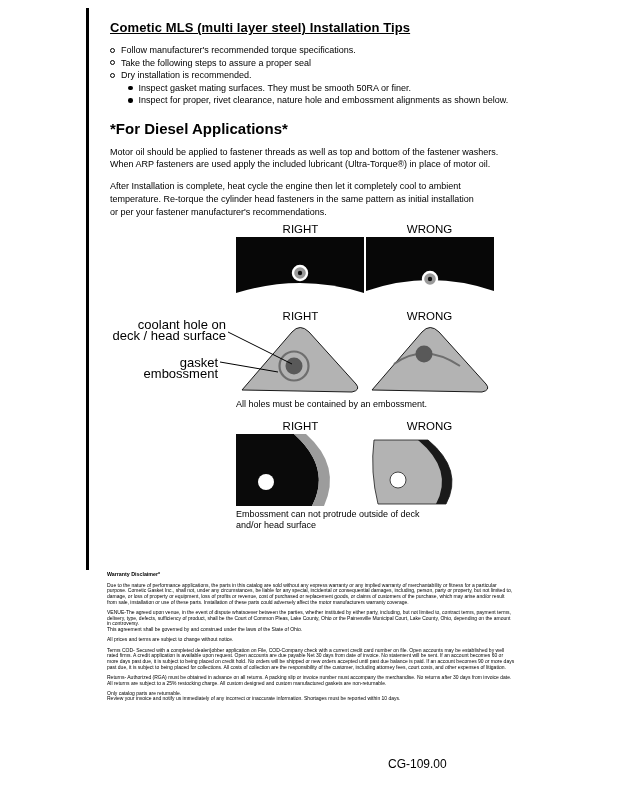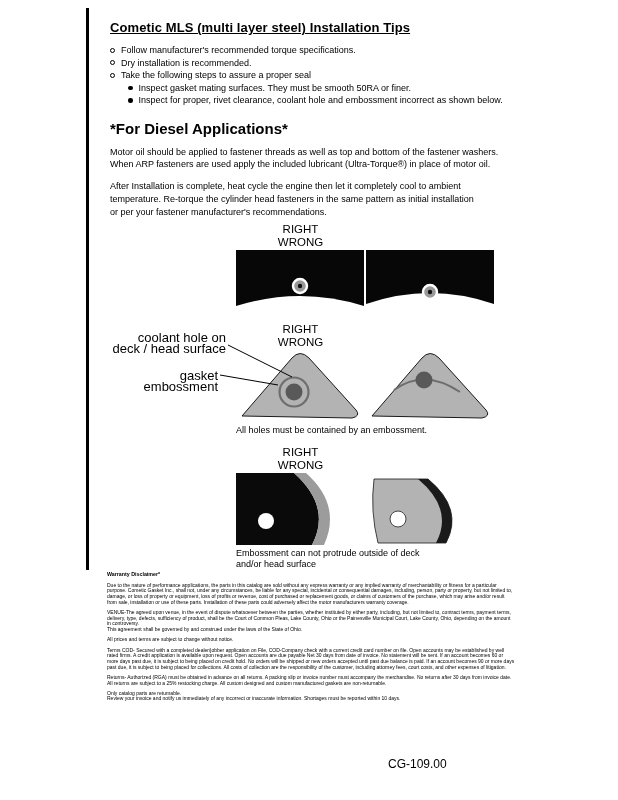--- a/index.html
+++ b/index.html
@@ -15,21 +15,21 @@
   .bullet .marker { width:5px; height:5px; border:1px solid #000; border-radius:50%; margin:3.5px 6px 0 0; flex:none; background:#fff; }
   .bullet.sub { margin-left:18px; }
   .bullet.sub .marker { width:4.5px; height:4.5px; border:none; background:#000; margin-top:4px; }
 
   .heading { font-size:15px; font-weight:bold; margin-top:13px; }
   .para { font-size:9px; line-height:12.8px; margin-top:9px; white-space:pre-line; }
   .note { font-size:9px; margin-top:7px; }
 
   .diagrams { margin-left:126px; margin-top:5px; width:258px; }
   .dgroup { margin-bottom:9px; }
-  .dlabels { display:flex;flex-direction:column; }
+  .dlabels { display:flex; }
   .dlabels span { width:129px; text-align:center; font-size:11.5px; line-height:13px; }
   .panels { display:flex; margin-top:1px; }
   .panels svg { display:block; }
   .panels svg:first-child { margin-right:2px; }
   .caption { font-size:9px; line-height:11.5px; margin-top:3px; white-space:pre-line; }
 
   .d2wrap { position:relative; }
   .callout { position:absolute; text-align:right; font-size:13px; line-height:10.5px; white-space:pre-line; }
   .callout.c1 { left:-124px; top:10px; width:114px; }
   .callout.c2 { left:-124px; top:48px; width:106px; }
@@ -49,33 +49,33 @@
 
   <div class="content">
     <div class="title">Cometic MLS (multi layer steel) Installation Tips</div>
 
     <div class="bullet">
       <span class="marker"></span>
       <span>Follow manufacturer's recommended torque specifications.</span>
     </div>
     <div class="bullet">
       <span class="marker"></span>
-      <span>Dry installation is recommended.</span>
+      <span>Take the following steps to assure a proper seal</span>
     </div>
     <div class="bullet">
       <span class="marker"></span>
-      <span>Take the following steps to assure a proper seal</span>
+      <span>Dry installation is recommended.</span>
     </div>
     <div class="bullet sub">
       <span class="marker"></span>
       <span>Inspect gasket mating surfaces.  They must be smooth 50RA or finer.</span>
     </div>
     <div class="bullet sub">
       <span class="marker"></span>
-      <span>Inspect for proper, rivet clearance, coolant hole and embossment incorrect as shown below.</span>
+      <span>Inspect for proper, rivet clearance, nature hole and embossment alignments as shown below.</span>
     </div>
 
     <div class="heading">*For Diesel Applications*</div>
     <div class="para">Motor oil should be applied to fastener threads as well as top and bottom of the fastener washers.
 When ARP fasteners are used apply the included lubricant (Ultra-Torque®) in place of motor oil.</div>
     <div class="para">After Installation is complete, heat cycle the engine then let it completely cool to ambient
 temperature. Re-torque the cylinder head fasteners in the same pattern as initial installation
 or per your fastener manufacturer's recommendations.</div>
 
     <div class="diagrams">

